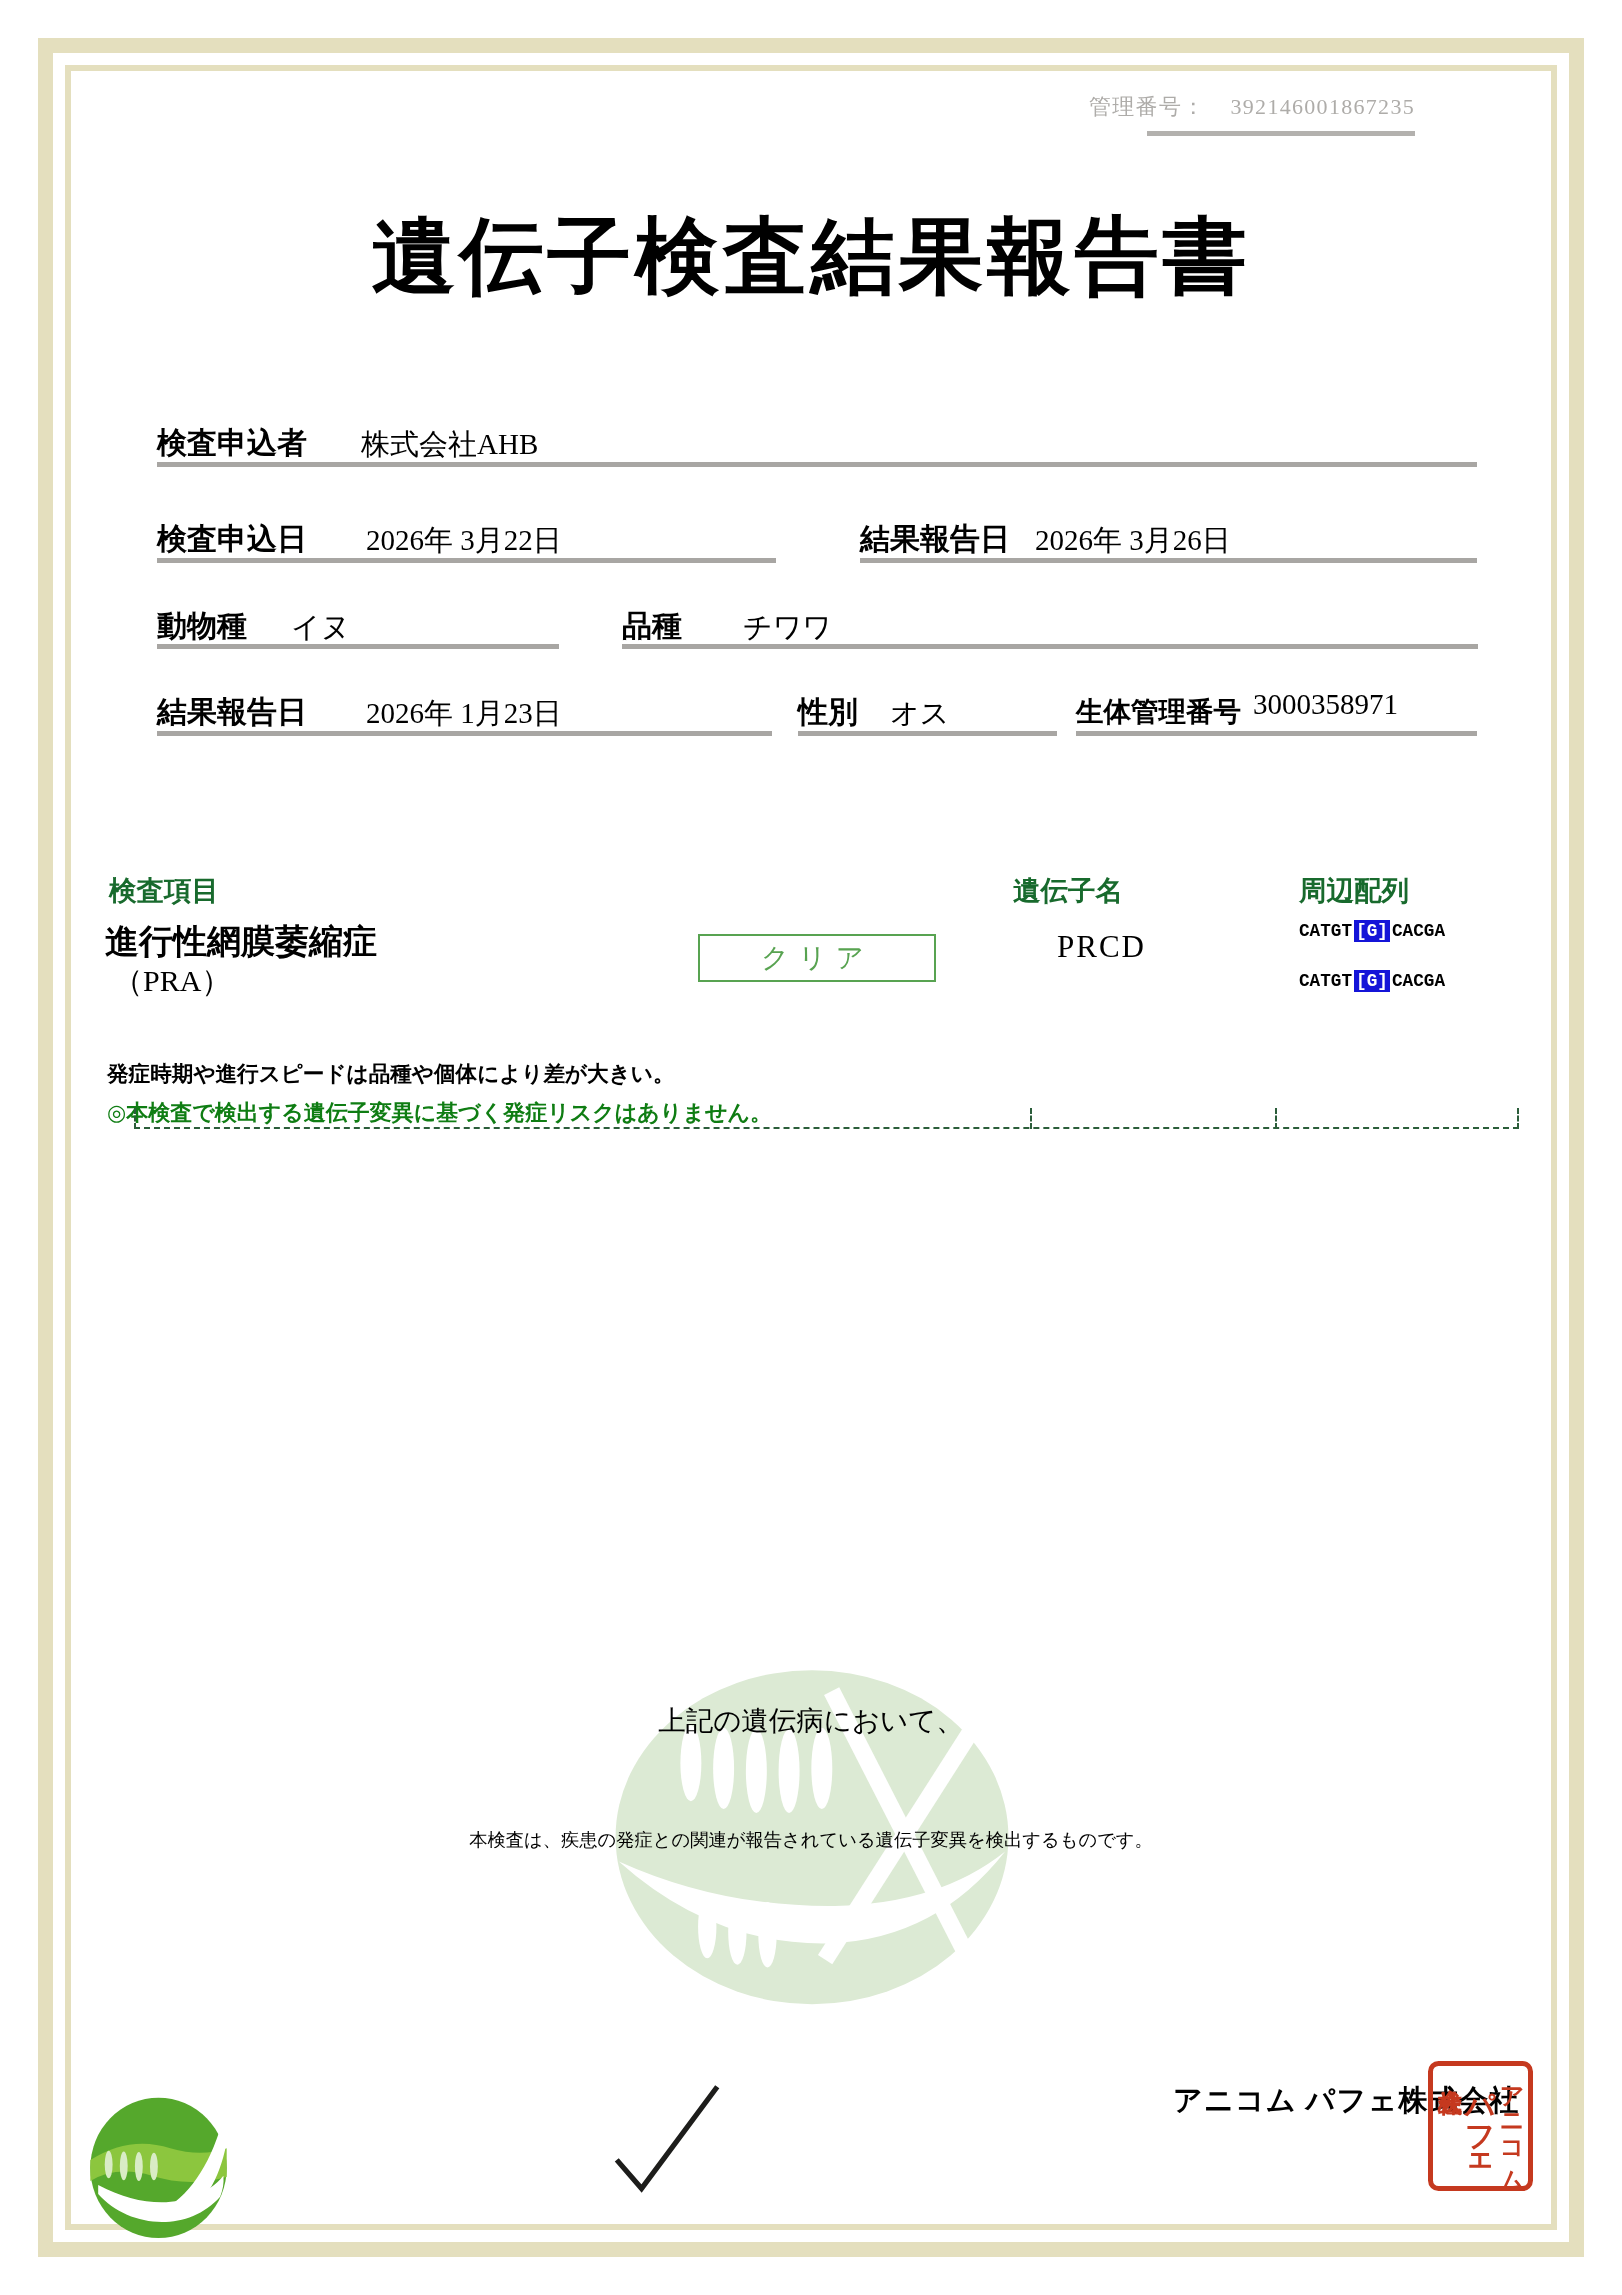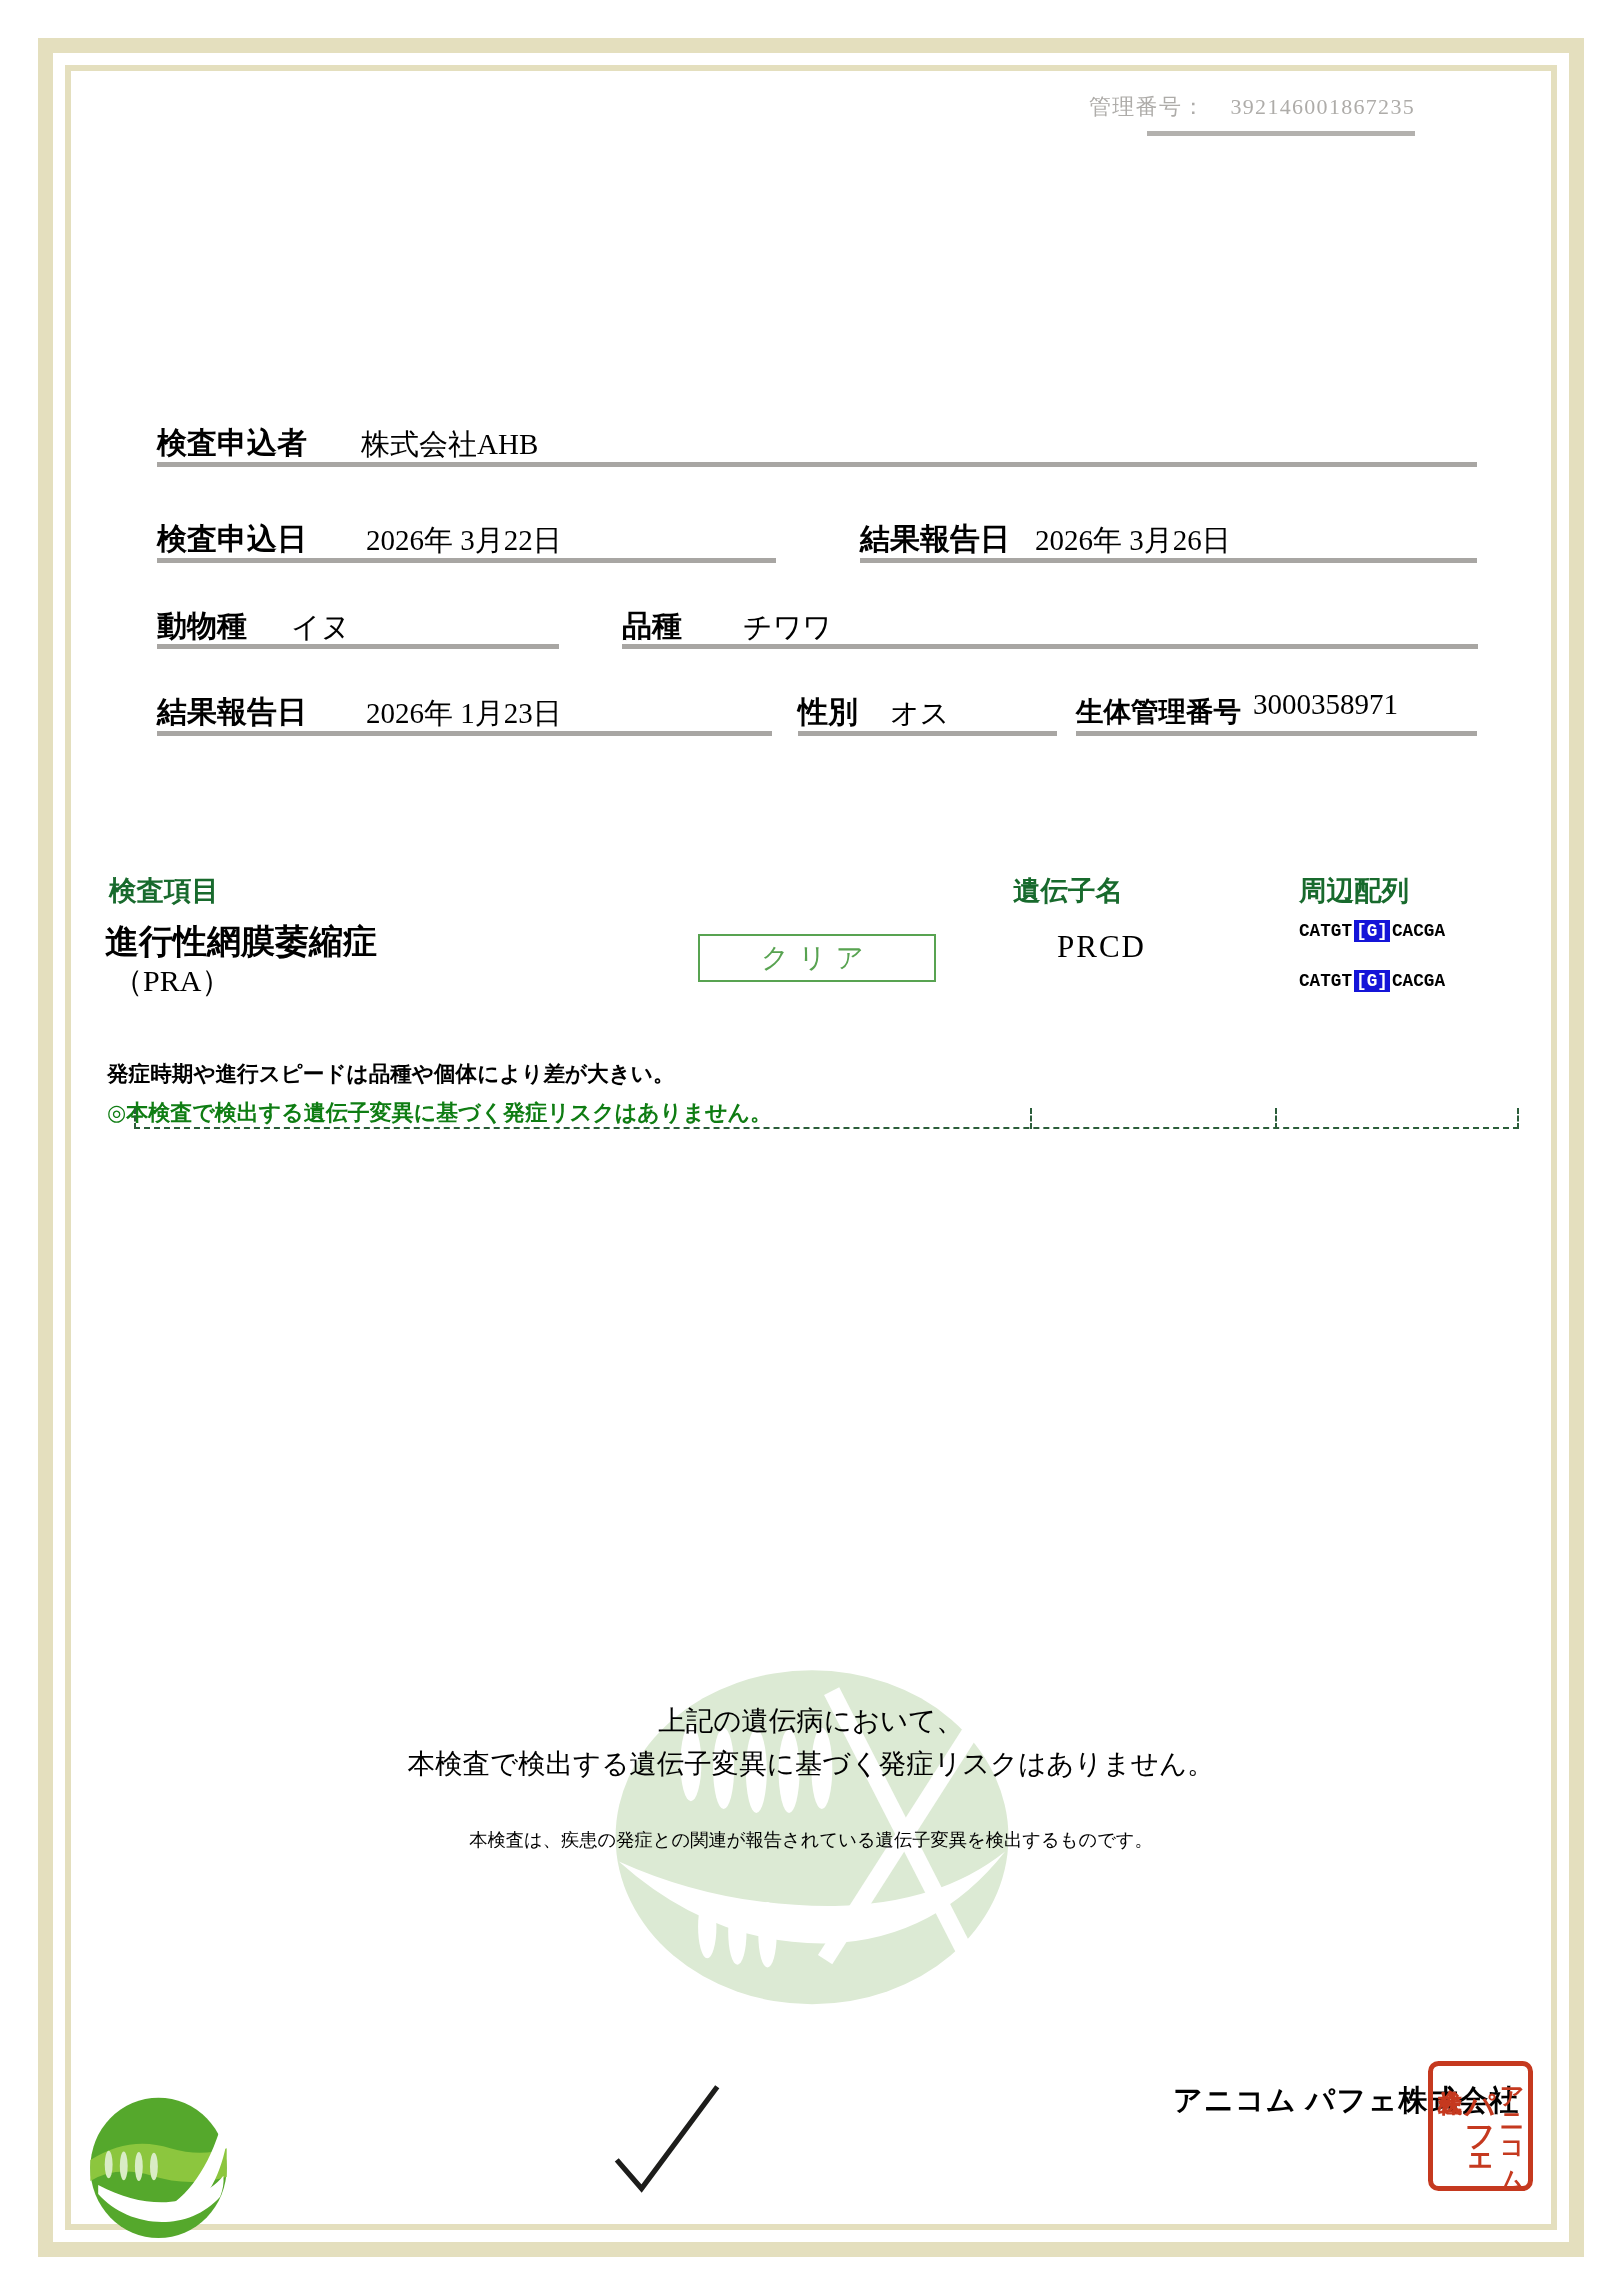--- a/index.html
+++ b/index.html
@@ -90,20 +90,21 @@
   </svg>
 
   <div class="frame-outer"></div>
   <div class="frame-inner"></div>
 
   <div class="mgmt">
     <span>管理番号：</span><span class="num">392146001867235</span>
   </div>
   <div class="mgmt-line"></div>
 
+  <h1 class="title">遺伝子検査結果報告書</h1>
 
   <div class="flabel" style="left:157px; top:423px;">検査申込者</div>
   <div class="fvalue" style="left:361px; top:425px;">株式会社AHB</div>
   <div class="fline" style="left:157px; top:462px; width:1320px;"></div>
 
   <div class="flabel" style="left:157px; top:519px;">検査申込日</div>
   <div class="fvalue" style="left:366px; top:521px;">2026年 3月22日</div>
   <div class="fline" style="left:157px; top:558px; width:619px;"></div>
 
   <div class="flabel" style="left:860px; top:519px;">結果報告日</div>
@@ -151,21 +152,20 @@
   <div class="desc" style="top:1059px;">発症時期や進行スピードは品種や個体により差が大きい。</div>
   <div class="desc green" style="top:1098px;">◎本検査で検出する遺伝子変異に基づく発症リスクはありません。</div>
 
   <div class="vdash" style="left:134px; top:1108px;"></div>
   <div class="vdash" style="left:1030px; top:1108px;"></div>
   <div class="vdash" style="left:1275px; top:1108px;"></div>
   <div class="vdash" style="left:1517px; top:1108px;"></div>
   <div class="hdash"></div>
 
   <div class="sum big" style="top:1703px;">上記の遺伝病において、</div>
-  <div class="sum big" style="top:1746px;">本検査で検出する遺伝子変異に基づく発症リスクはありません。</div>
   <div class="sum small" style="top:1827px;">本検査は、疾患の発症との関連が報告されている遺伝子変異を検出するものです。</div>
 
   <svg class="abs" style="left:89px; top:2097px;" width="139" height="143" viewBox="0 0 212 218">
     <ellipse cx="106" cy="108" rx="104" ry="107" fill="#55a82c"></ellipse>
     <path d="M2 96 Q62 58 124 78 Q172 92 210 78 L210 122 Q152 138 96 120 Q42 104 2 128 Z" fill="#8cc63e"></path>
     <ellipse cx="30" cy="103" rx="6" ry="21" fill="#d9ecc5"></ellipse>
     <ellipse cx="53" cy="105" rx="6" ry="22" fill="#d9ecc5"></ellipse>
     <ellipse cx="76" cy="106" rx="6" ry="22" fill="#d9ecc5"></ellipse>
     <ellipse cx="99" cy="106" rx="6" ry="21" fill="#d9ecc5"></ellipse>
     <path d="M206 28 C188 96 158 146 116 170 L146 182 C192 150 210 92 214 36 Z" fill="#ffffff"></path>

